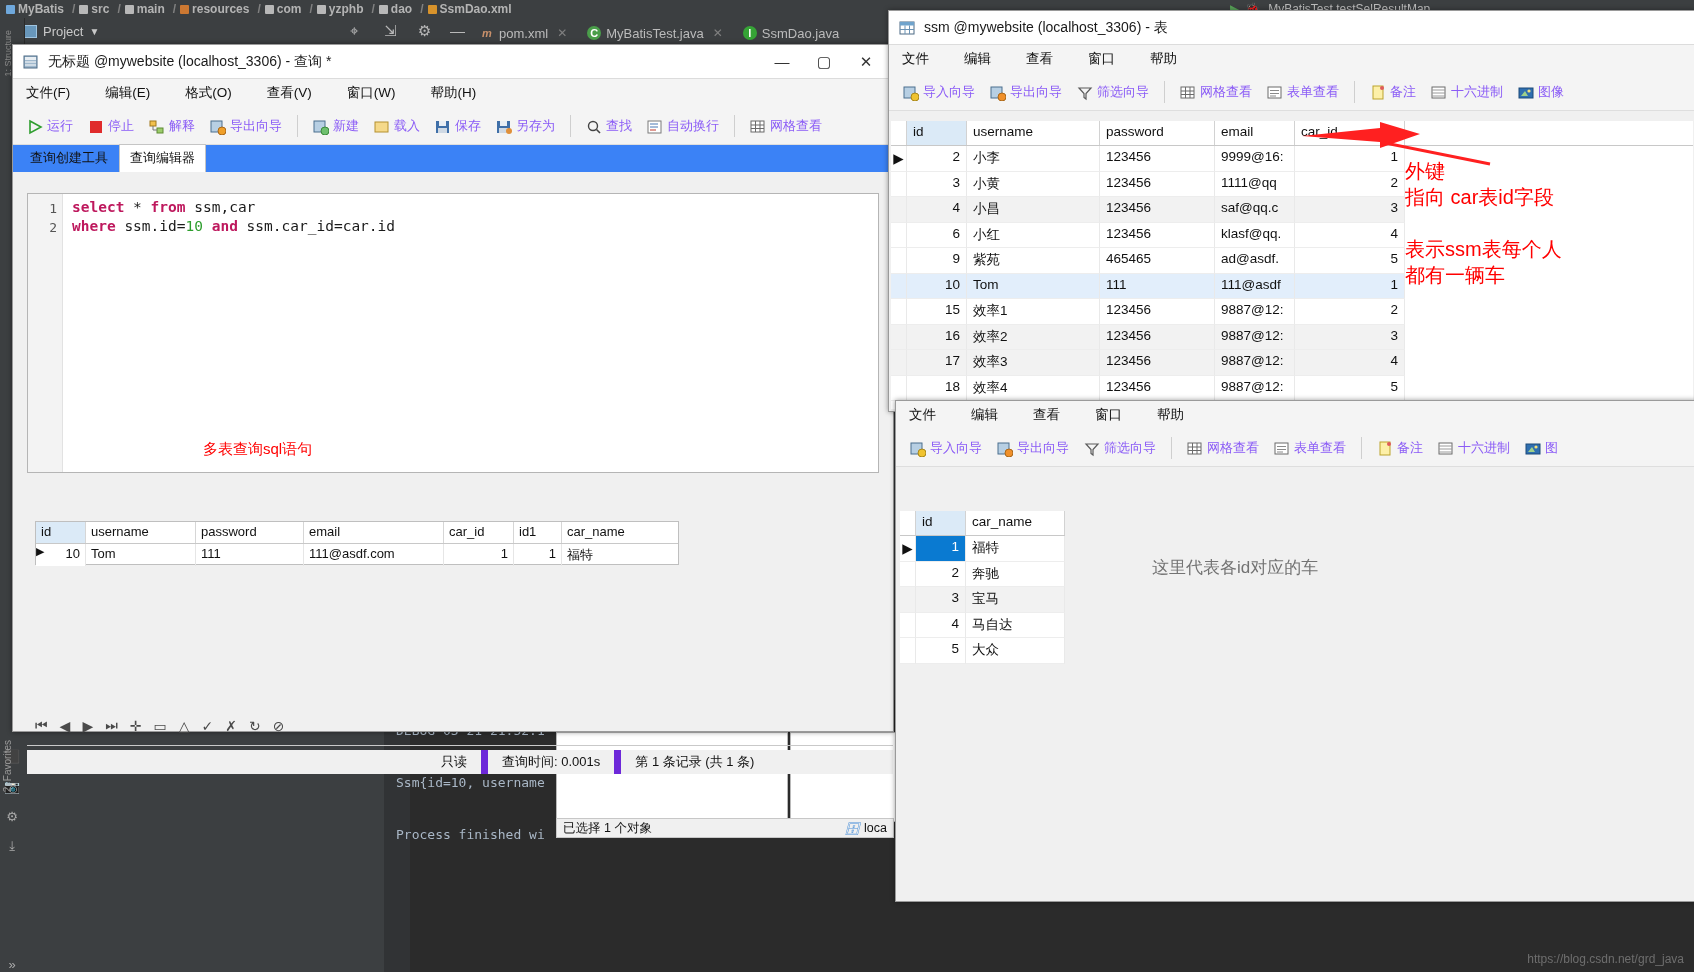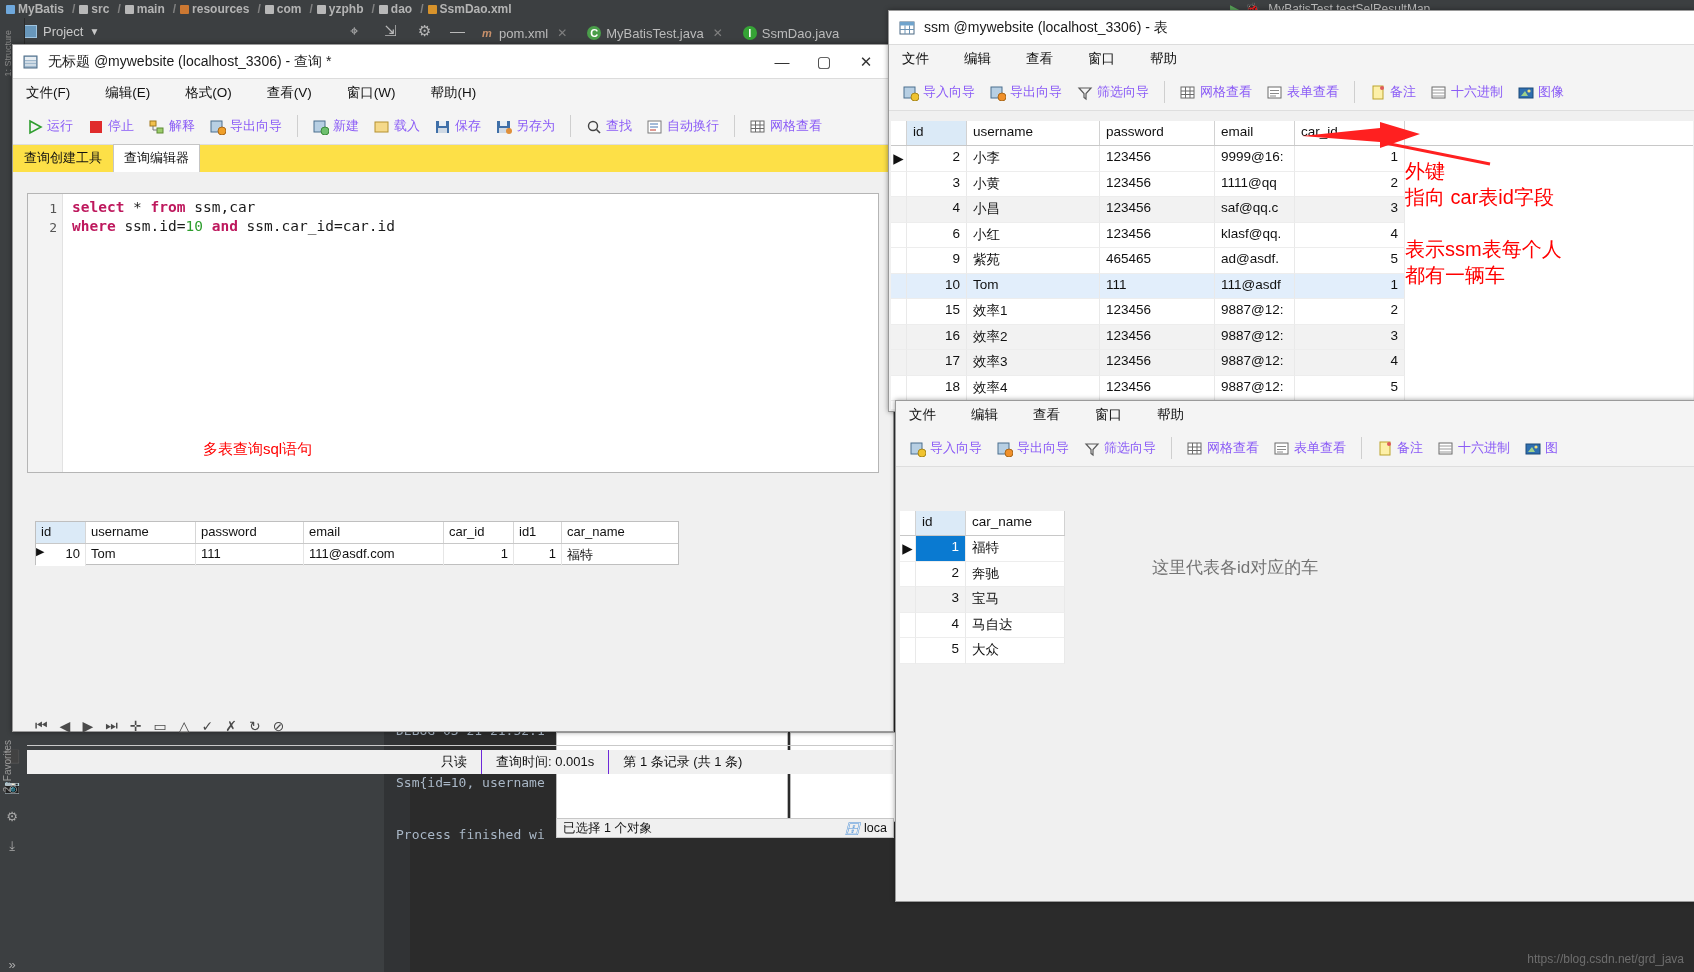--- a/index.html
+++ b/index.html
@@ -51,21 +51,21 @@
   .nv-title .tico{width:17px;height:16px;margin:0 8px 0 4px;position:relative;}
   .nv-title .ttxt{font-size:14px;color:#1a1a1a;}
   .win-btns{margin-left:auto;display:flex;align-items:center;}
   .win-btns span{width:42px;height:30px;display:flex;align-items:center;justify-content:center;font-size:15px;color:#333;}
   .nv-menu{height:28px;background:#f4f4f4;display:flex;align-items:center;gap:35px;padding:0 13px;font-size:13.5px;color:#111;box-sizing:border-box;}
   .nv-toolbar{height:38px;background:#f4f4f4;display:flex;align-items:center;gap:3px;padding:0 8px;box-sizing:border-box;border-bottom:1px solid #dedede;}
   .tb-item{display:flex;align-items:flex-end;gap:4px;padding:3px 6px;font-size:13px;color:#8b5cf6;white-space:nowrap;}
   .tb-sep{width:1px;height:22px;background:#cfcfcf;margin:0 6px;}
   .tbico{width:16px;height:16px;display:inline-block;position:relative;flex:0 0 16px;}
 
-  .nv-tabs{height:27px;background:#fde047;display:flex;align-items:flex-end;padding-left:0;box-sizing:border-box;}
+  .nv-tabs{height:27px;background:#3b82f6;display:flex;align-items:flex-end;padding-left:6px;box-sizing:border-box;}
   .nv-tab{padding:4px 10px 5px;font-size:13px;color:#111;border:1px solid transparent;border-bottom:none;}
   .nv-tab.active{background:#ffffff;border-color:#c5c5c5;}
 
   #sql-area{position:absolute;left:14px;top:148px;width:852px;height:280px;background:#ffffff;border:1px solid #b5b5b5;box-sizing:border-box;}
   #gutter{position:absolute;left:0;top:0;width:34px;height:100%;background:#f3f3f3;border-right:1px solid #e2e2e2;}
   .ln{position:absolute;right:5px;color:#555;font-family:"DejaVu Sans Mono","Liberation Mono",monospace;font-size:13px;}
   .code{position:absolute;left:44px;font-family:"DejaVu Sans Mono","Liberation Mono",monospace;font-size:14.5px;white-space:pre;}
   .kw{color:#be185d;font-weight:bold;}
   .num{color:#2e9e2e;}
   .plain{color:#1a1a1a;}
@@ -81,21 +81,21 @@
   .gridrow div{border-right:1px solid #e6e6e6;box-sizing:border-box;padding:2px 5px;font-size:13px;color:#111;}
   .c-id{width:50px;background:#dbeaf7;}
   .c-id.cell{background:#fff;text-align:right;}
   .c-user{width:110px;} .c-pass{width:108px;} .c-email{width:140px;}
   .c-carid{width:70px;} .c-id1{width:48px;} .c-cname{width:110px;border-right:none!important;}
   .rowmark{position:absolute;left:23px;top:500px;color:#111;font-size:11px;}
 
   #nav-btns{position:absolute;left:22px;top:672px;display:flex;align-items:center;gap:12px;color:#4a4a4a;font-size:14px;}
   #q-sep{position:absolute;left:14px;top:700px;width:866px;height:1px;background:#c9c9c9;}
   #q-status{position:absolute;left:14px;top:705px;width:866px;height:24px;background:#f0f0f0;display:flex;align-items:center;font-size:13px;color:#111;}
-  #q-status .seg{border-left:1px solid #6d28d9;height:24px;display:flex;align-items:center;padding:0 14px;}
+  #q-status .seg{border-left:7px solid #6d28d9;height:24px;display:flex;align-items:center;padding:0 14px;}
 
   
   #ssm-win{position:absolute;left:888px;top:10px;width:806px;height:400px;background:#f0f0f0;border:1px solid #9a9a9a;box-shadow:0 0 5px rgba(0,0,0,.4);}
   #ssm-grid{position:absolute;left:2px;top:110px;width:802px;height:288px;background:#fff;}
   .tgridhead{display:flex;height:24px;border-bottom:1px solid #c8c8c8;background:#fff;}
   .tgridhead .hc{border-right:1px solid #d2d2d2;box-sizing:border-box;padding:3px 6px;font-size:13.5px;color:#111;}
   .trow{display:flex;height:25.5px;align-items:stretch;}
   .trow .tc{border-right:1px solid #e9e9e9;border-bottom:1px solid #ededed;box-sizing:border-box;padding:3px 6px;font-size:13.5px;color:#111;overflow:hidden;white-space:nowrap;}
   .trow.alt .tc{background:#f2f2f2;}
   .trow.sel .tc{background:#e2eefb;}

